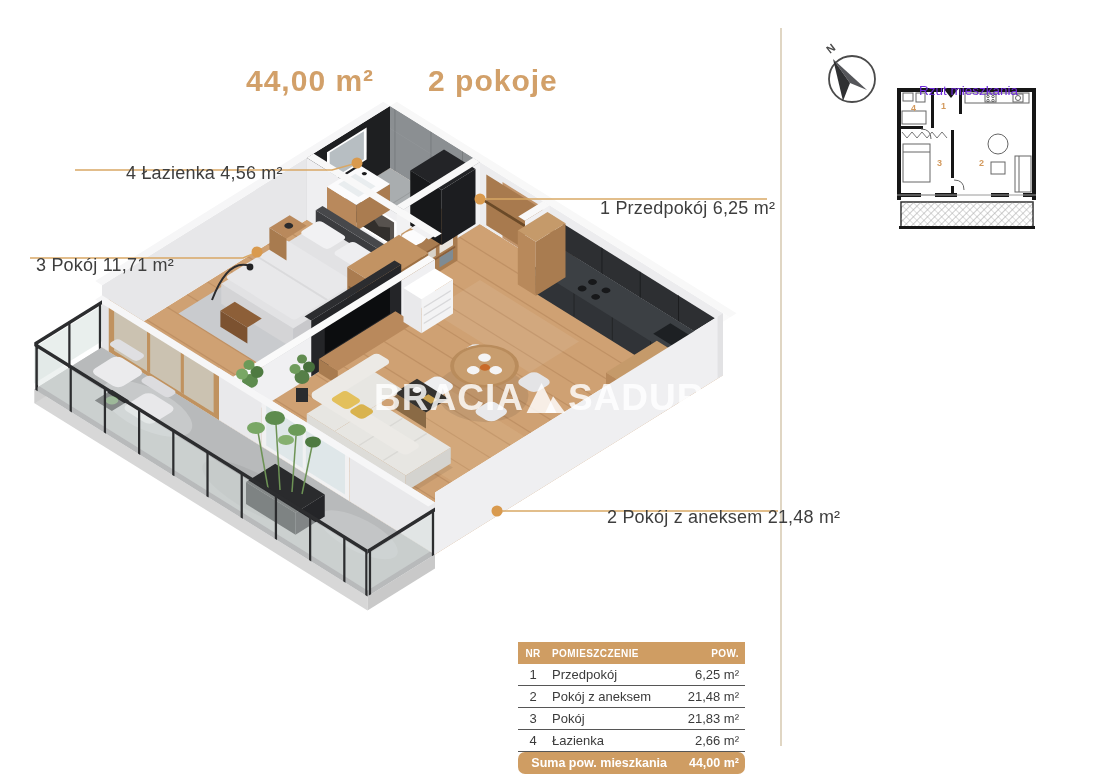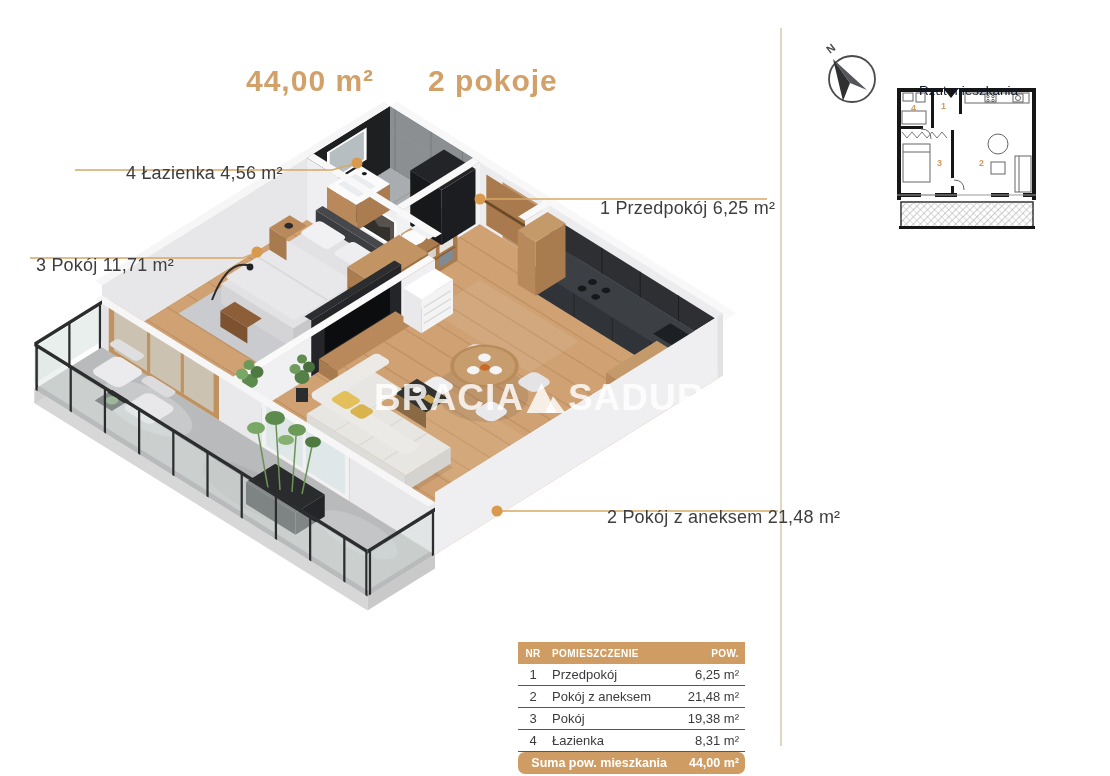--- a/index.html
+++ b/index.html
@@ -17,21 +17,21 @@
   .title-row{left:246px;top:47px;display:flex;gap:54px;
     font-size:30px;font-weight:600;letter-spacing:1px;color:#d2a069;}
   .plan-label{font-size:18px;color:#3e3e3e;letter-spacing:.2px;white-space:nowrap;}
   .lbl4{left:126px;top:146px;}
   .lbl1{left:600px;top:181px;}
   .lbl3{left:36px;top:238px;}
   .lbl2{left:607px;top:490px;}
   .wm{left:374px;top:360px;display:flex;align-items:center;gap:2px;
     font-size:37px;font-weight:700;letter-spacing:1px;color:rgba(255,255,255,.82);}
   .rzut-title{left:895px;top:66px;width:147px;text-align:center;
-    font-size:13.5px;color:#0f172a;}
+    font-size:13.5px;color:#6d28d9;}
   
   .tbl{left:518px;top:625px;width:227px;font-size:13px;color:#3b3b3b;}
   .tbl-head{display:flex;background:var(--accent);color:#fff;font-weight:700;
     font-size:10px;letter-spacing:.4px;height:22px;align-items:center;}
   .tbl-row{display:flex;height:21px;align-items:center;border-bottom:1px solid #565656;}
   .col-nr{width:30px;text-align:center;flex:none;}
   .col-name{flex:1;padding-left:4px;text-align:left;}
   .col-area{width:72px;text-align:right;padding-right:6px;flex:none;}
   .tbl-foot{display:flex;background:var(--accent);color:#fff;font-weight:700;
     font-size:12.5px;height:22px;align-items:center;border-radius:7px;}
@@ -611,24 +611,24 @@
     <span class="col-area">6,25 m²</span>
   </div>
   <div class="tbl-row">
     <span class="col-nr">2</span>
     <span class="col-name">Pokój z aneksem</span>
     <span class="col-area">21,48 m²</span>
   </div>
   <div class="tbl-row">
     <span class="col-nr">3</span>
     <span class="col-name">Pokój</span>
-    <span class="col-area">19,38 m²</span>
+    <span class="col-area">21,83 m²</span>
   </div>
   <div class="tbl-row">
     <span class="col-nr">4</span>
     <span class="col-name">Łazienka</span>
-    <span class="col-area">8,31 m²</span>
+    <span class="col-area">2,66 m²</span>
   </div>
   <div class="tbl-foot">
     <span class="foot-label">Suma pow. mieszkania</span>
     <span class="foot-value">44,00 m²</span>
   </div>
 </div>
 
 </body></html>

